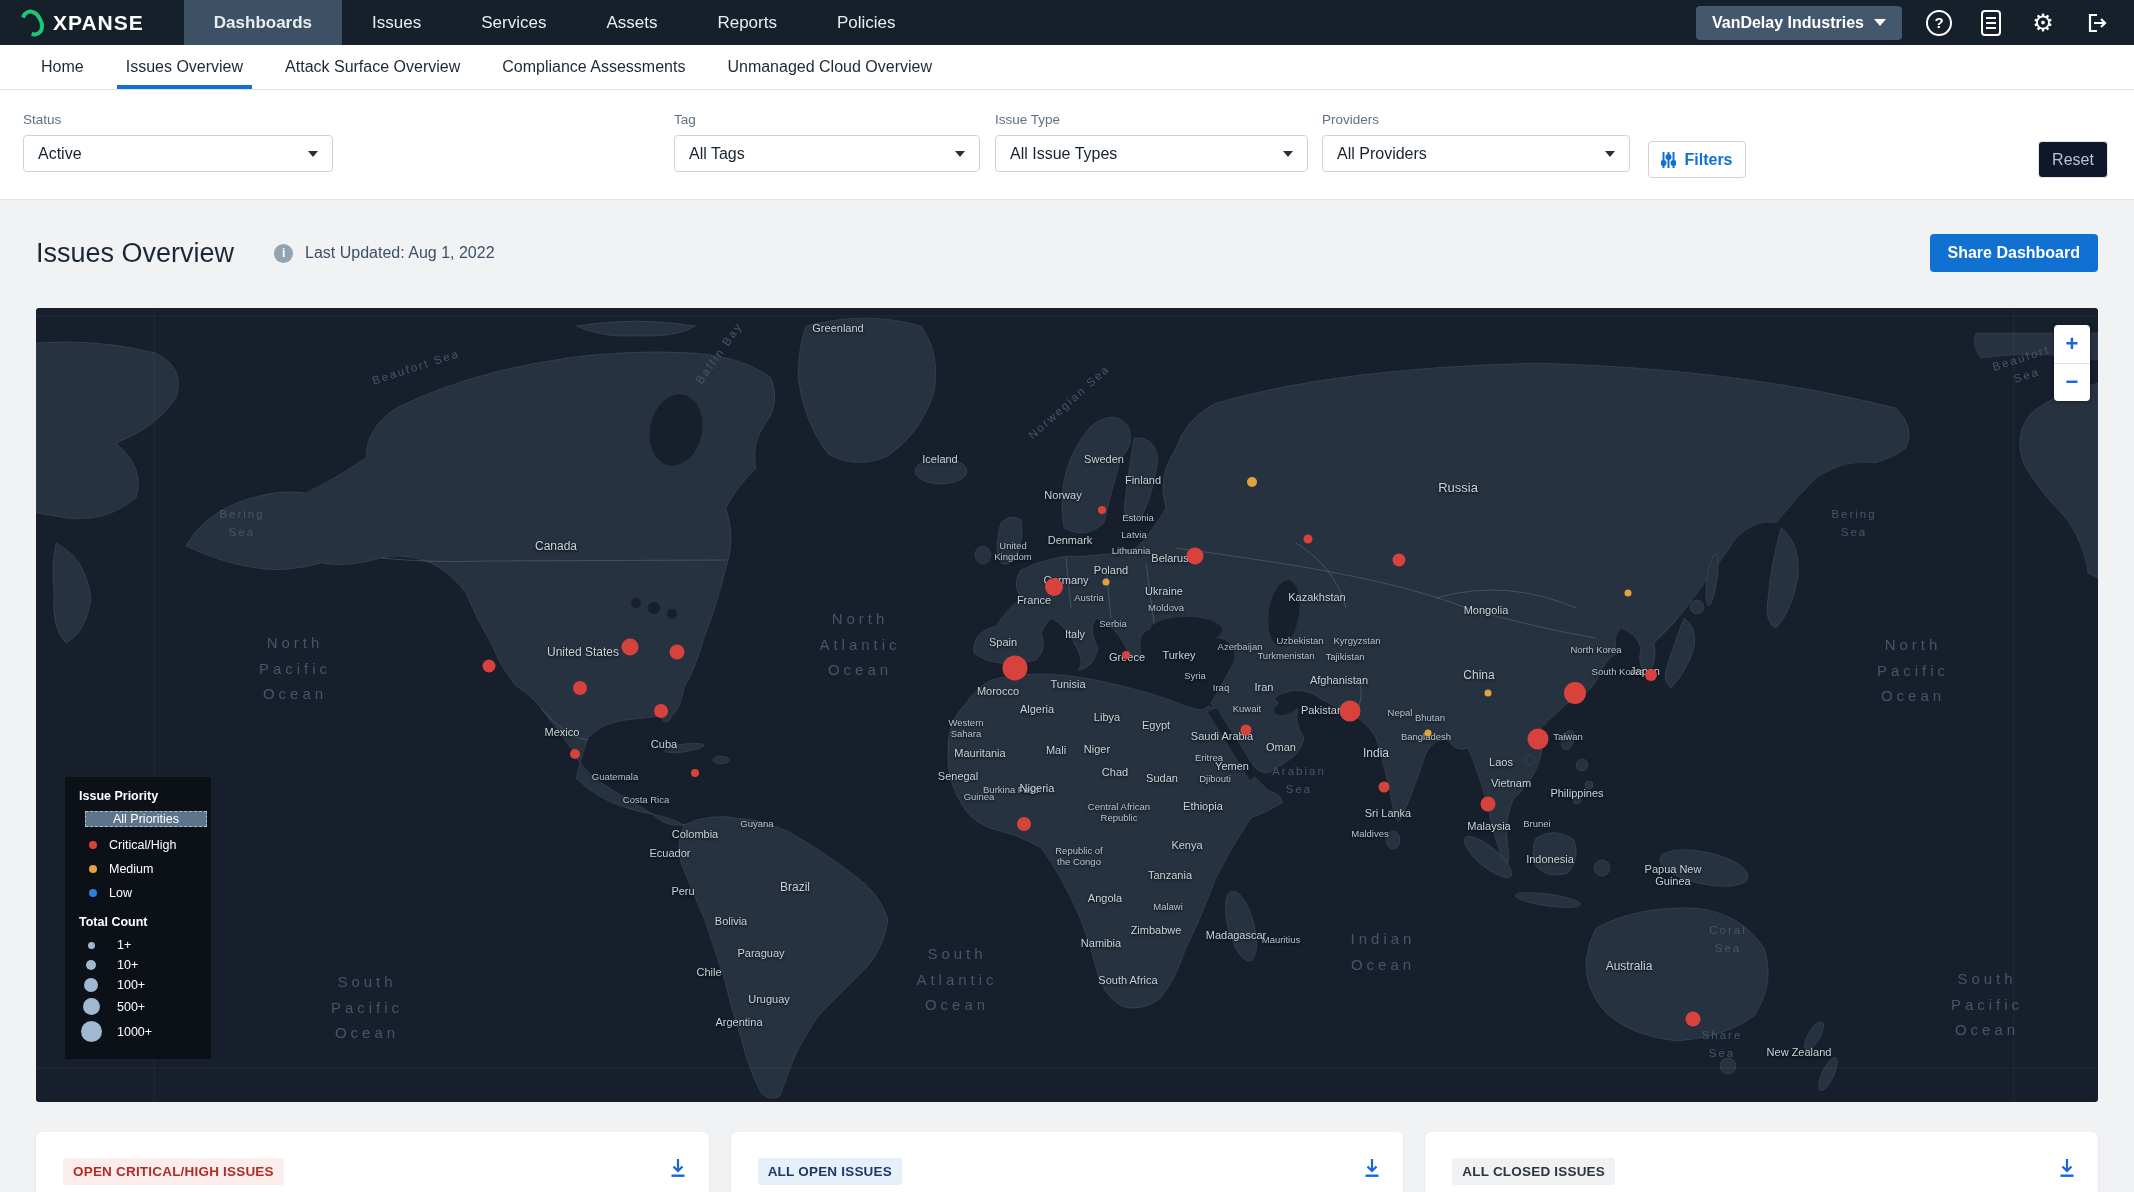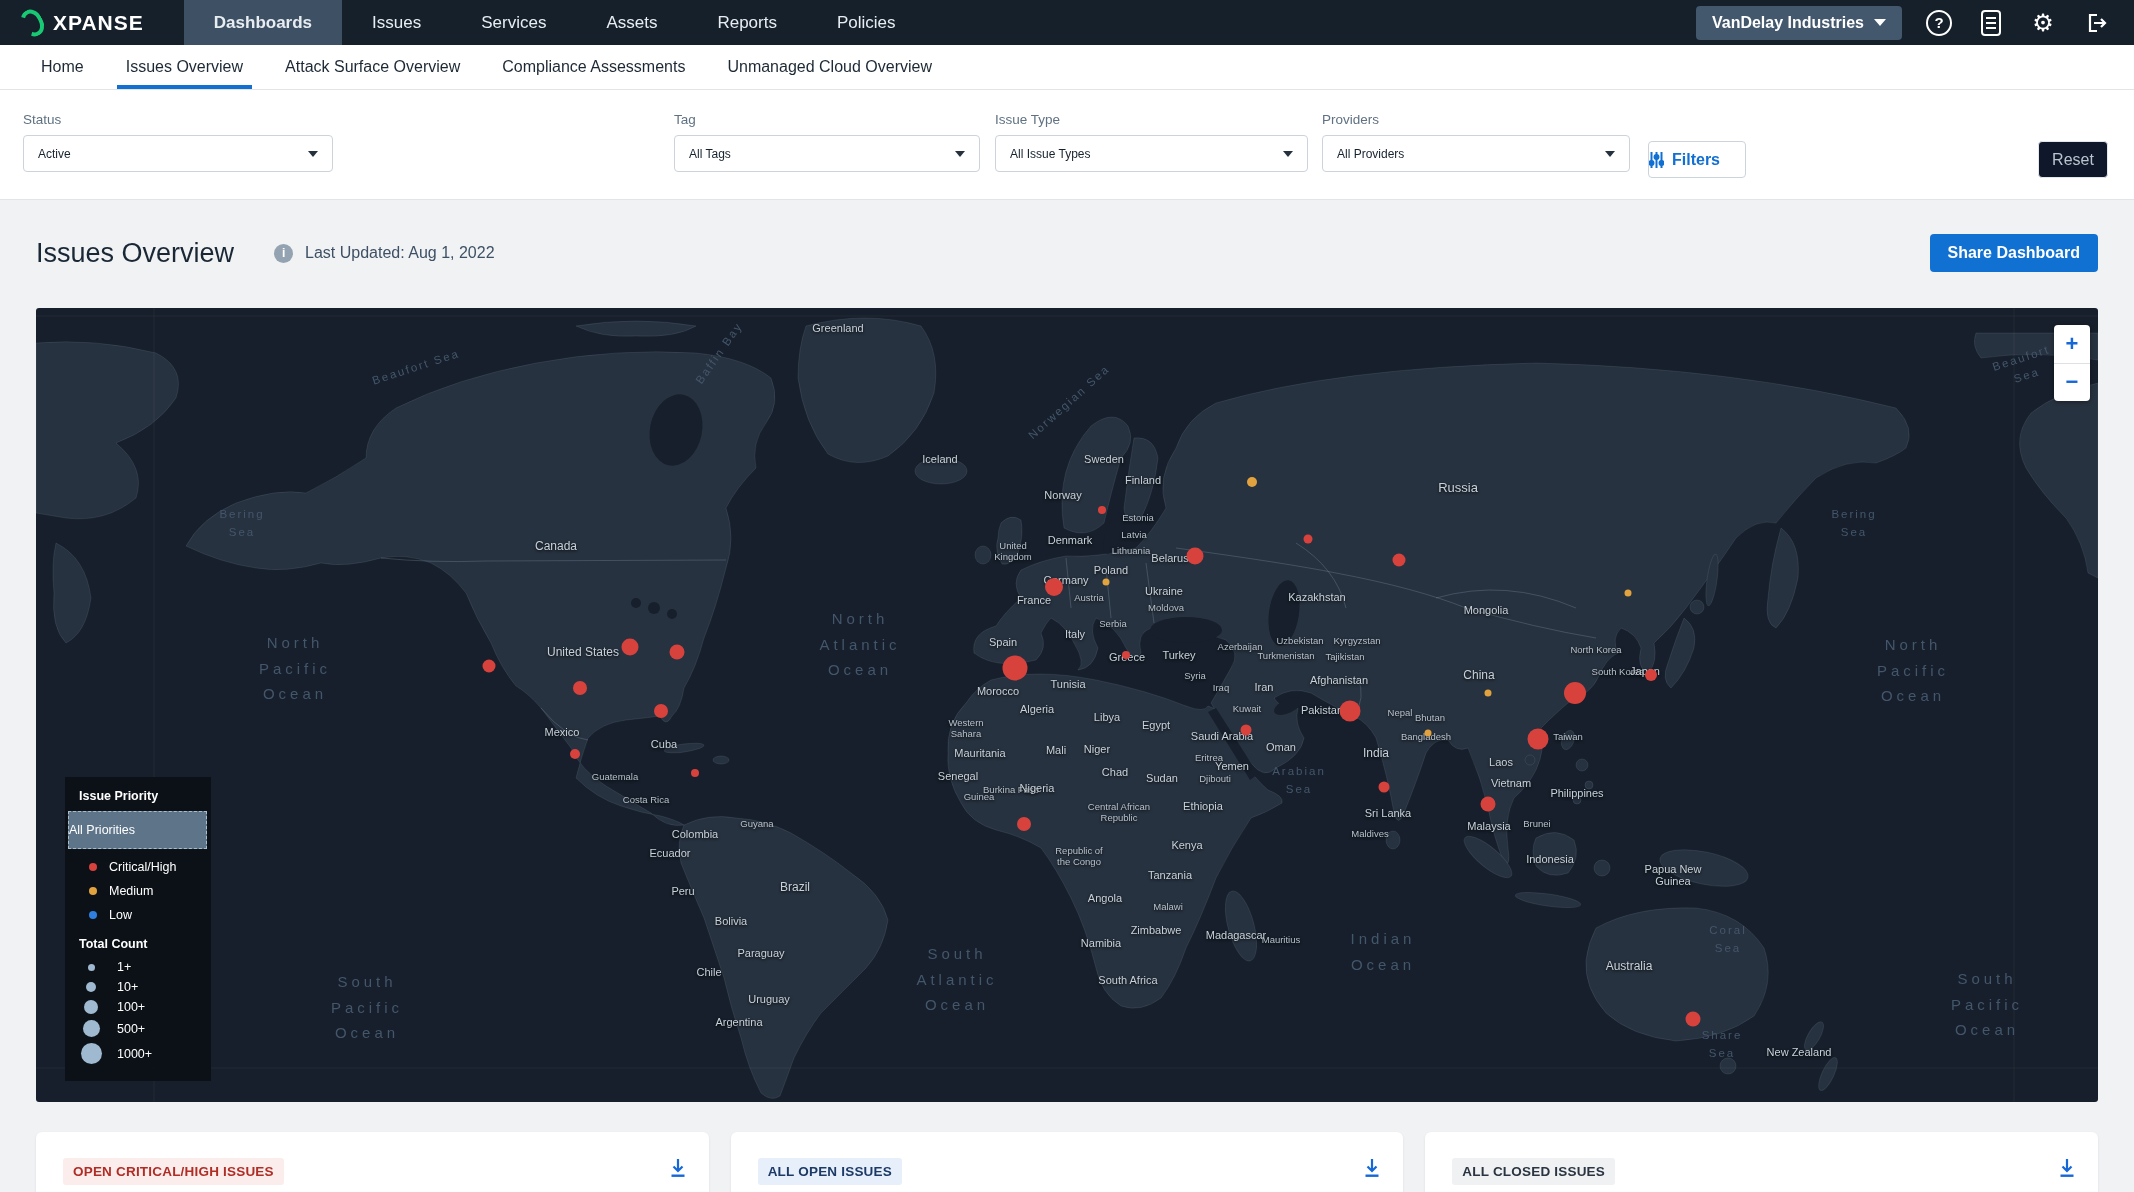--- a/index.html
+++ b/index.html
@@ -25,23 +25,23 @@
 
   
   .tabbar { position:absolute; left:0; top:45px; width:2134px; height:45px; background:#fff; border-bottom:1px solid #e2e5e8; display:flex; align-items:stretch; padding-left:20px; }
   .tab { display:flex; align-items:center; padding:0 21px; font-size:16px; color:#1c2935; cursor:pointer; position:relative; }
   .tab.active::after { content:""; position:absolute; left:12px; right:12px; bottom:0; height:4px; background:#1170d1; }
 
   
   .filterbar { position:absolute; left:0; top:90px; width:2134px; height:110px; background:#fff; border-bottom:1px solid #e2e5e8; }
   .fgroup { position:absolute; top:22px; }
   .flabel { font-size:13.5px; color:#5f7182; margin-bottom:8px; }
-  .fselect { height:37px; background:#fff; border:1px solid #ccd3da; border-radius:4px; display:flex; align-items:center; justify-content:space-between; padding:0 14px; font-size:12px; color:#16222e; cursor:pointer; }
+  .fselect { height:37px; background:#fff; border:1px solid #ccd3da; border-radius:4px; display:flex; align-items:center; justify-content:space-between; padding:0 14px; font-size:16px; color:#16222e; cursor:pointer; }
   .fselect .sel-caret { width:0; height:0; border-left:5px solid transparent; border-right:5px solid transparent; border-top:6px solid #25313d; }
-  .filters-btn { position:absolute; left:1648px; top:51px; height:37px; width:98px; border:1px solid #ccd3da; border-radius:4px; background:#fff; color:#1170d1; font-size:16px; font-weight:bold; display:flex; align-items:center; gap:8px; cursor:pointer; }
+  .filters-btn { position:absolute; left:1648px; top:51px; height:37px; width:98px; border:1px solid #ccd3da; border-radius:4px; background:#fff; color:#1170d1; font-size:16px; font-weight:bold; display:flex; align-items:center; justify-content:center; gap:8px; cursor:pointer; }
   .reset-btn { position:absolute; right:26px; top:51px; height:37px; width:70px; border:1px solid #e4e8ec; border-radius:4px; background:#0f172a; color:#b9c4cd; font-size:16px; cursor:default; }
 
   
   .title-row { position:absolute; left:36px; top:232px; right:36px; height:42px; display:flex; align-items:center; }
   .page-title { font-size:27px; font-weight:500; color:#1a2836; }
   .info-dot { width:19px; height:19px; border-radius:50%; background:#94a3b1; color:#fff; font-size:12px; font-weight:bold; display:flex; align-items:center; justify-content:center; margin:0 12px 0 40px; }
   .last-updated { font-size:16px; color:#3d5064; }
   .share-btn { margin-left:auto; background:#1171d2; border:none; color:#fff; font-size:16px; font-weight:bold; padding:10px 18px; border-radius:4px; cursor:pointer; }
 
   
@@ -54,21 +54,21 @@
   .map-lb.se { color:#44566b; font-size:11.5px; letter-spacing:2px; line-height:1.6; }
   .map-dot { position:absolute; border-radius:50%; transform:translate(-50%,-50%); }
 
   .zoomctl { position:absolute; right:8px; top:17px; width:36px; height:76px; background:#fff; border-radius:4px; box-shadow:0 1px 4px rgba(0,0,0,.4); display:flex; flex-direction:column; }
   .zoomctl button { flex:1; border:none; background:transparent; color:#1668d8; font-size:22px; font-weight:bold; cursor:pointer; }
   .zoomctl .zdiv { height:1px; background:#dde1e5; }
 
   
   .legend { position:absolute; left:29px; top:469px; width:146px; background:rgba(11,15,21,.9); padding:12px 0 14px 0; color:#fff; }
   .lg-title { font-size:12.5px; font-weight:bold; padding:0 14px; margin-bottom:8px; }
-  .lg-selected { margin:0 4px 6px 3px; background:#5d7489; border:1px dashed #aabdcc; text-align:left; font-size:12.5px; padding:11px 0; cursor:pointer; }
+  .lg-selected { margin:0 4px 6px 20px; background:#5d7489; border:1px dashed #aabdcc; text-align:center; font-size:12.5px; padding:0 0; cursor:pointer; }
   .lg-row { display:flex; align-items:center; gap:12px; padding:5px 14px 5px 24px; font-size:12.5px; cursor:pointer; }
   .lg-dot { width:8px; height:8px; border-radius:50%; flex:0 0 auto; }
   .lg-count-title { font-size:12.5px; font-weight:bold; padding:10px 14px 6px 14px; }
   .lg-crow { display:flex; align-items:center; padding:3px 14px 3px 0; font-size:12.5px; }
   .lg-cwrap { width:52px; display:flex; justify-content:center; flex:0 0 auto; }
   .lg-circle { border-radius:50%; }
 
   
   .cards { position:absolute; left:36px; top:1132px; width:2062px; display:flex; gap:22px; }
   .card { width:673px; height:130px; background:#fff; border-radius:6px; box-shadow:0 1px 3px rgba(20,30,40,.08); position:relative; padding:26px 20px 0 27px; }

